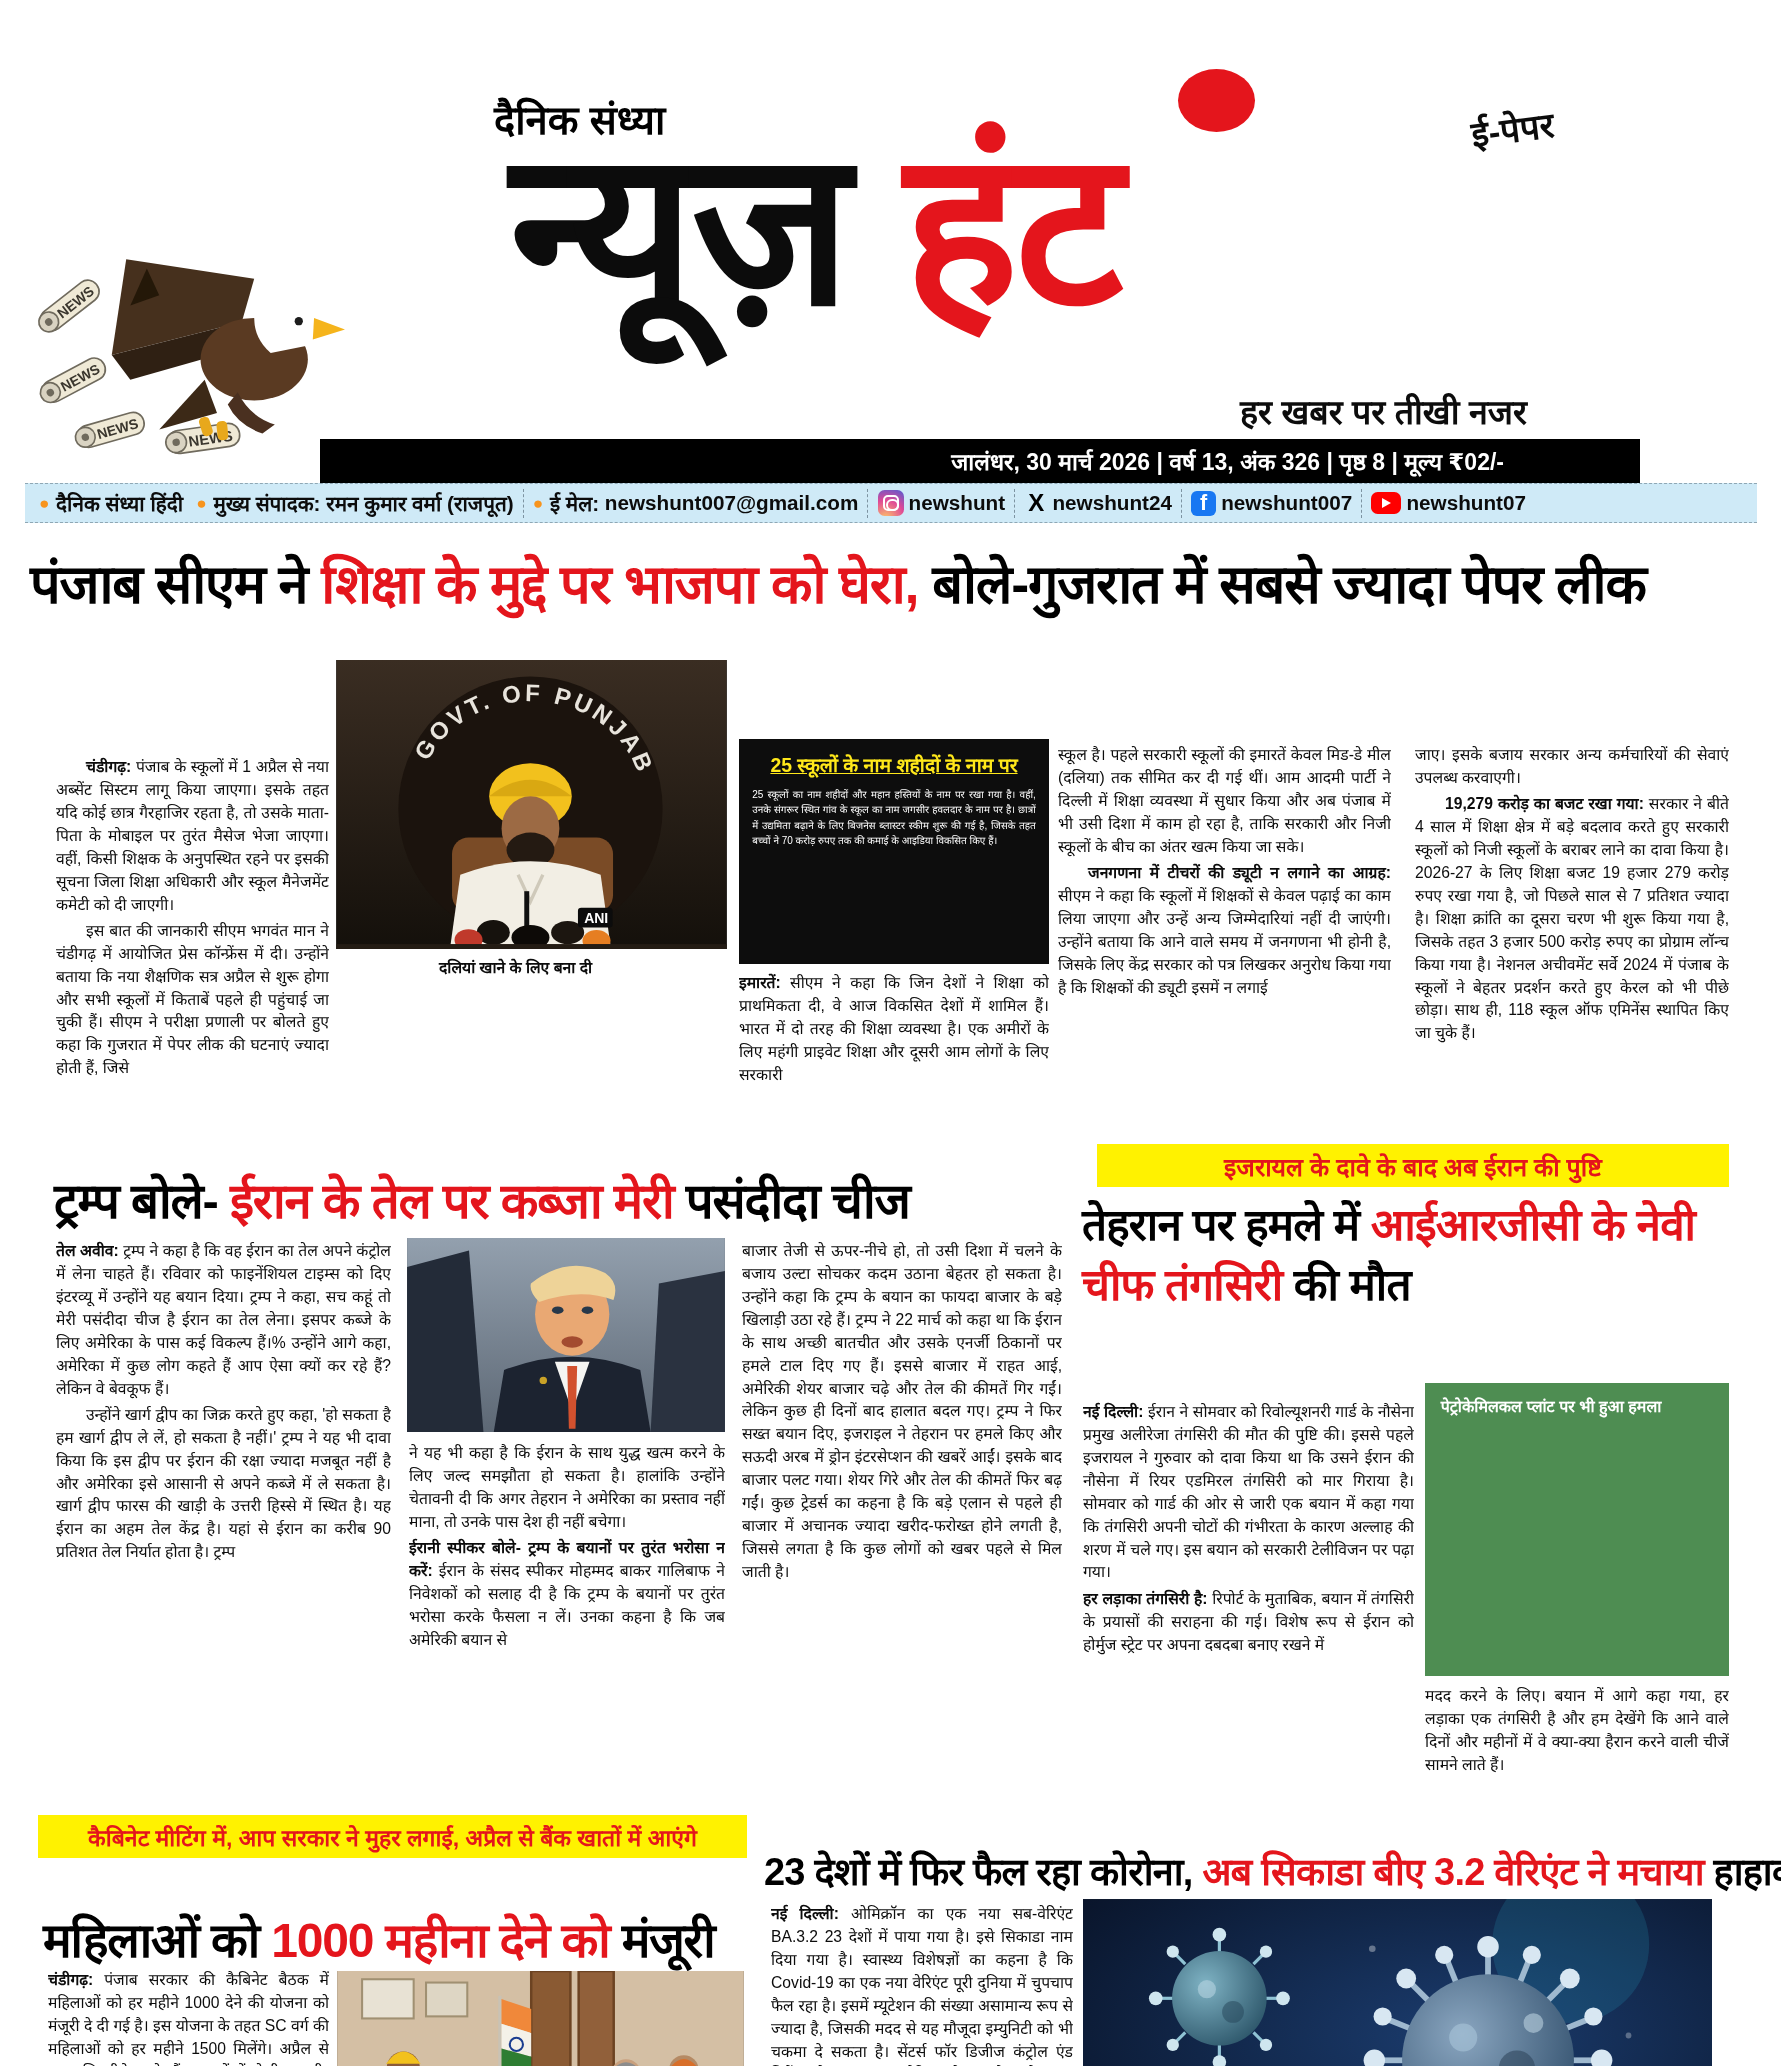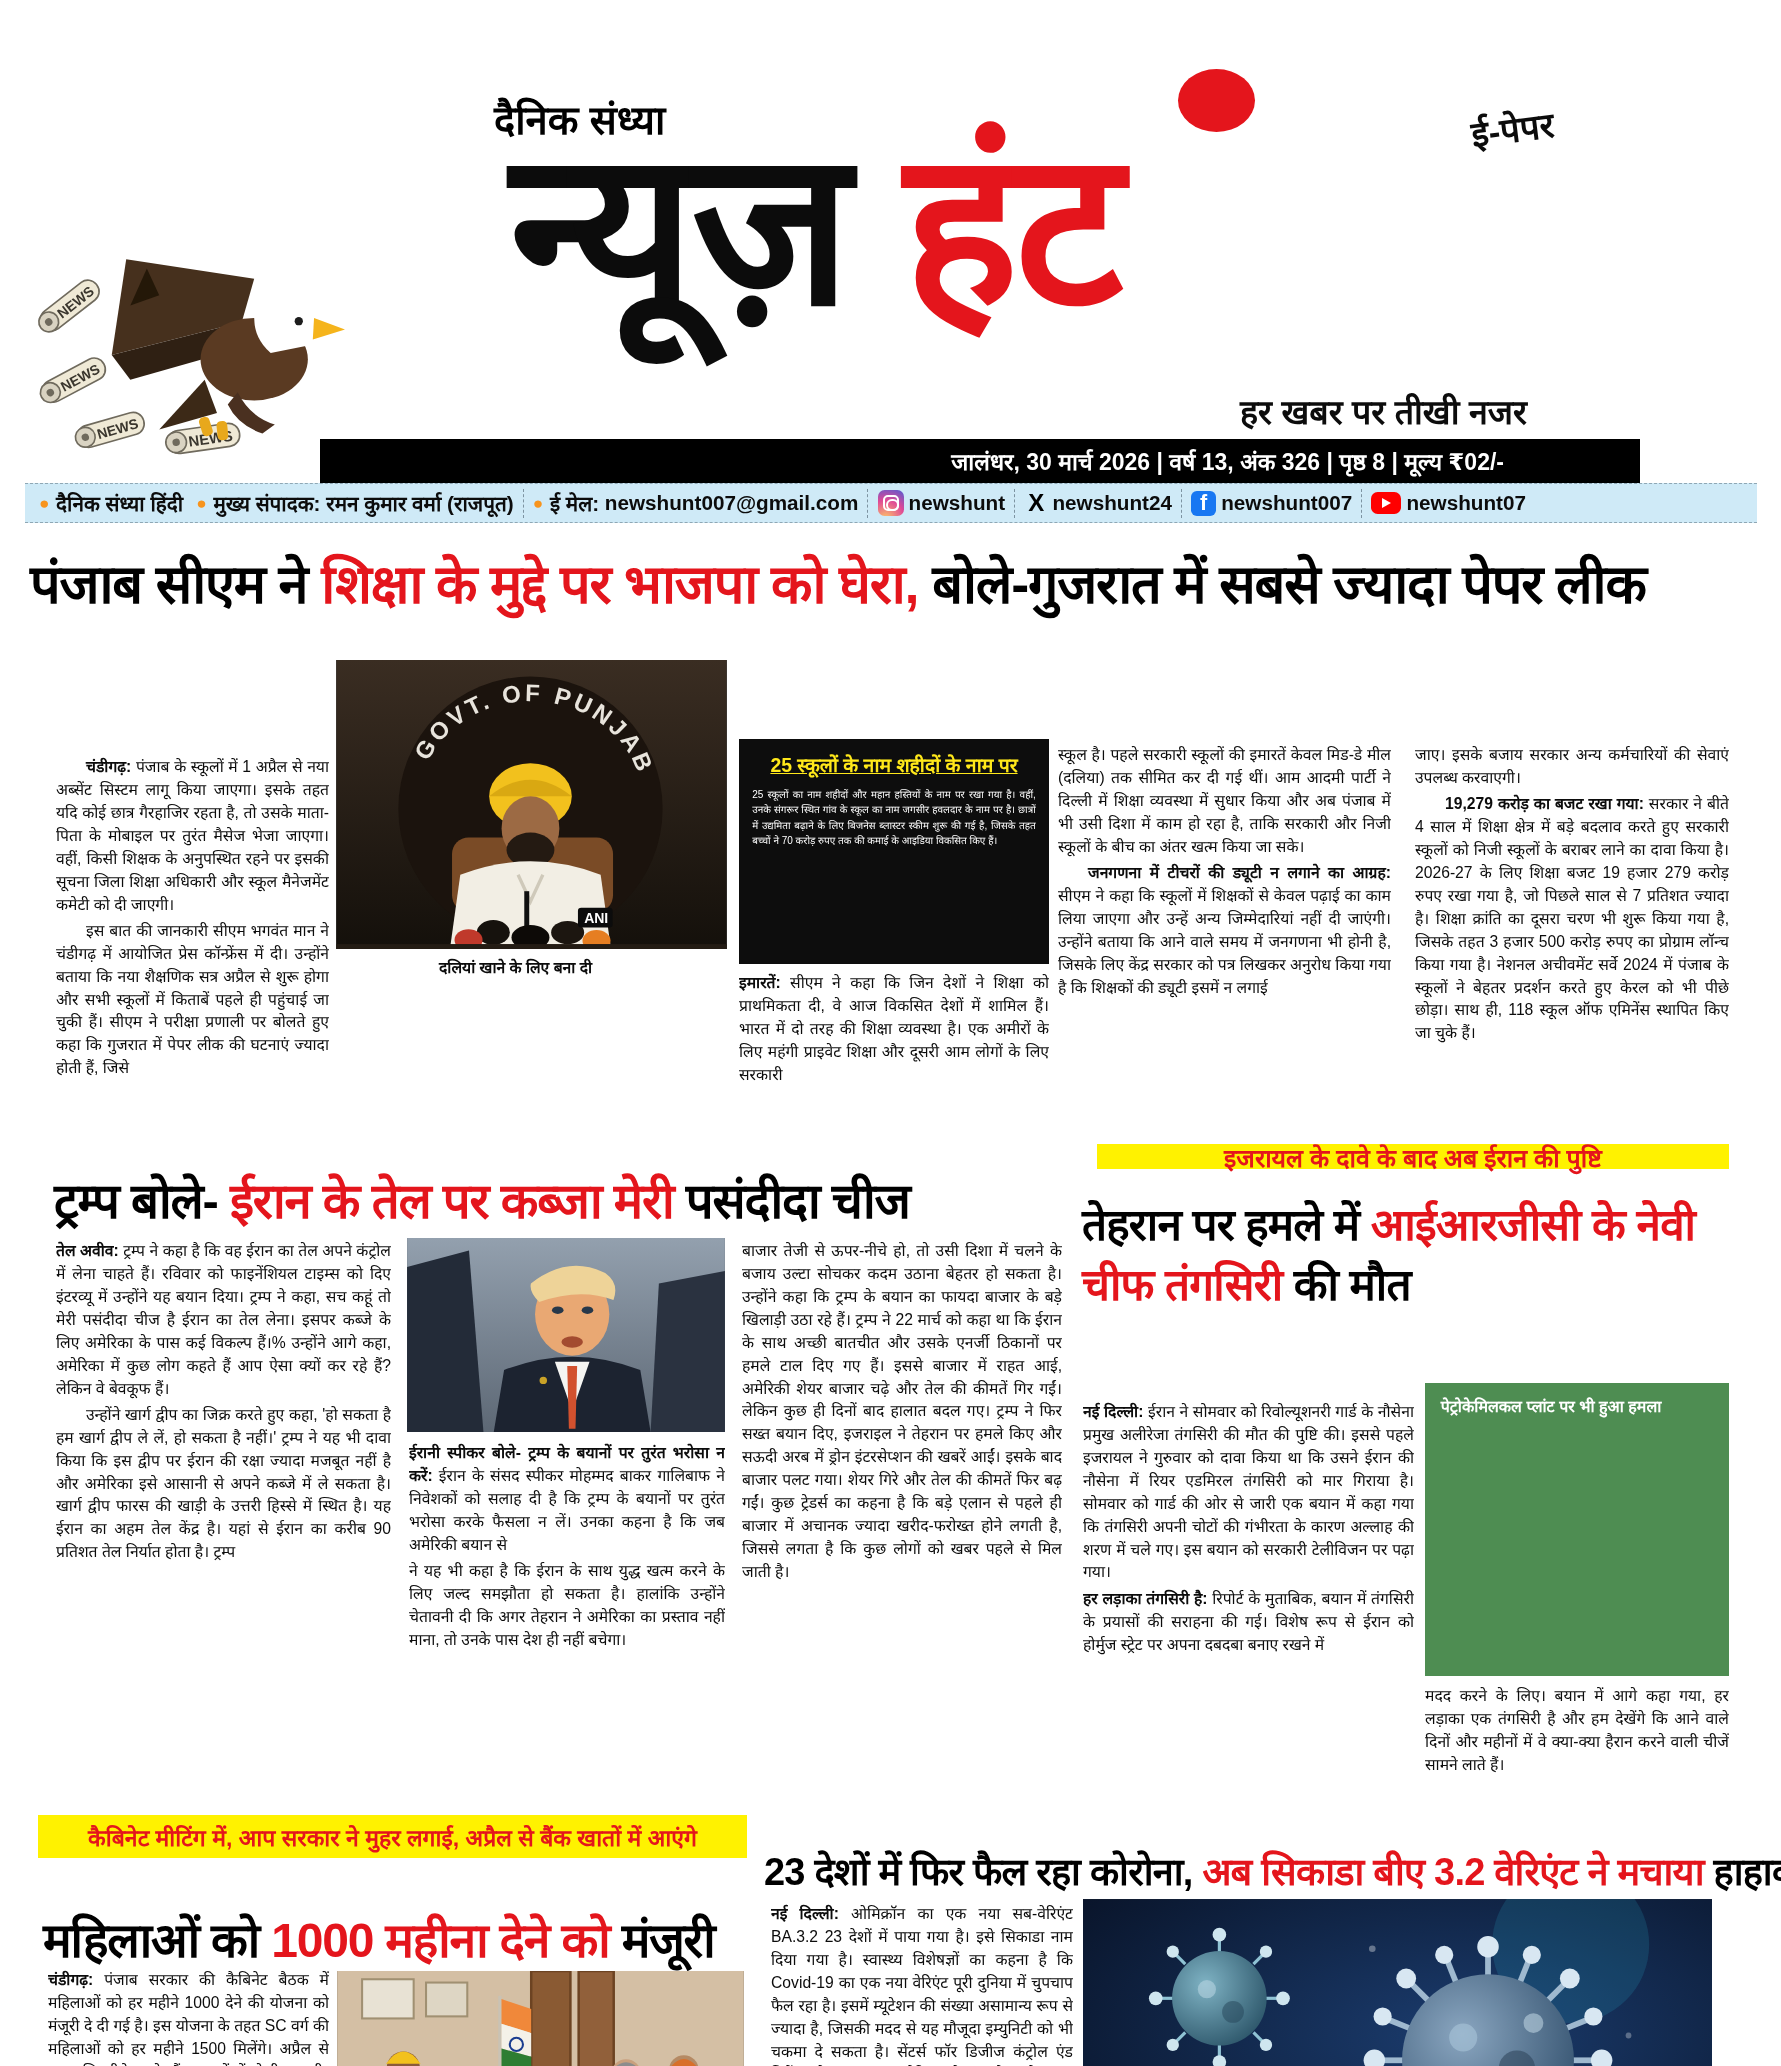--- a/index.html
+++ b/index.html
@@ -239,29 +239,29 @@
       <ellipse cx="437" cy="175" rx="14" ry="9" fill="#27384a"></ellipse>
       <ellipse cx="400" cy="252" rx="26" ry="14" fill="#a34b30"></ellipse>
       <path d="M235,320 Q400,255 565,320 L590,470 L210,470 Z" fill="#1c2330"></path>
       <polygon points="358,300 442,300 400,420" fill="#f5f5f2"></polygon>
       <polygon points="388,310 412,310 408,462 392,462" fill="#d2512e"></polygon>
       <circle cx="330" cy="345" r="9" fill="#c9a227"></circle>
     </svg>
   </div>
 
   <div class="abs col" style="left:409px;top:1442px;width:316px;height:374px;">
+    <p class="noind"><span>ने यह भी कहा है कि ईरान के साथ युद्ध खत्म करने के लिए जल्द समझौता हो सकता है। हालांकि उन्होंने चेतावनी दी कि अगर तेहरान ने अमेरिका का प्रस्ताव नहीं माना, तो उनके पास देश ही नहीं बचेगा।</span></p>
     <p class="noind"><span class="lead-in">ईरानी स्पीकर बोले- ट्रम्प के बयानों पर तुरंत भरोसा न करें:</span> <span>ईरान के संसद स्पीकर मोहम्मद बाकर गालिबाफ ने निवेशकों को सलाह दी है कि ट्रम्प के बयानों पर तुरंत भरोसा करके फैसला न लें। उनका कहना है कि जब अमेरिकी बयान से</span></p>
-    <p class="noind"><span>ने यह भी कहा है कि ईरान के साथ युद्ध खत्म करने के लिए जल्द समझौता हो सकता है। हालांकि उन्होंने चेतावनी दी कि अगर तेहरान ने अमेरिका का प्रस्ताव नहीं माना, तो उनके पास देश ही नहीं बचेगा।</span></p>
   </div>
 
   <div class="abs col" style="left:742px;top:1240px;width:320px;height:576px;">
     <p class="noind"><span>बाजार तेजी से ऊपर-नीचे हो, तो उसी दिशा में चलने के बजाय उल्टा सोचकर कदम उठाना बेहतर हो सकता है। उन्होंने कहा कि ट्रम्प के बयान का फायदा बाजार के बड़े खिलाड़ी उठा रहे हैं। ट्रम्प ने 22 मार्च को कहा था कि ईरान के साथ अच्छी बातचीत और उसके एनर्जी ठिकानों पर हमले टाल दिए गए हैं। इससे बाजार में राहत आई, अमेरिकी शेयर बाजार चढ़े और तेल की कीमतें गिर गईं। लेकिन कुछ ही दिनों बाद हालात बदल गए। ट्रम्प ने फिर सख्त बयान दिए, इजराइल ने तेहरान पर हमले किए और सऊदी अरब में ड्रोन इंटरसेप्शन की खबरें आईं। इसके बाद बाजार पलट गया। शेयर गिरे और तेल की कीमतें फिर बढ़ गईं। कुछ ट्रेडर्स का कहना है कि बड़े एलान से पहले ही बाजार में अचानक ज्यादा खरीद-फरोख्त होने लगती है, जिससे लगता है कि कुछ लोगों को खबर पहले से मिल जाती है।</span></p>
   </div>
 
-  <div class="abs kickbar" style="left:1097px;top:1144px;width:632px;height:25px;font-size:25px;">
+  <div class="abs kickbar" style="left:1097px;top:1144px;width:632px;height:43px;font-size:25px;">
     <span>इजरायल के दावे के बाद अब ईरान की पुष्टि</span>
   </div>
   <div class="abs hl hl3" style="left:1082px;top:1195px;width:648px;height:182px;">
     <span>तेहरान पर हमले में </span><span class="red">आईआरजीसी के नेवी चीफ तंगसिरी</span><span> की मौत</span>
   </div>
 
   <div class="abs col" style="left:1083px;top:1401px;width:331px;height:417px;">
     <p class="noind"><span class="lead-in">नई दिल्ली:</span> <span>ईरान ने सोमवार को रिवोल्यूशनरी गार्ड के नौसेना प्रमुख अलीरेजा तंगसिरी की मौत की पुष्टि की। इससे पहले इजरायल ने गुरुवार को दावा किया था कि उसने ईरान की नौसेना में रियर एडमिरल तंगसिरी को मार गिराया है। सोमवार को गार्ड की ओर से जारी एक बयान में कहा गया कि तंगसिरी अपनी चोटों की गंभीरता के कारण अल्लाह की शरण में चले गए। इस बयान को सरकारी टेलीविजन पर पढ़ा गया।</span></p>
     <p class="noind"><span class="lead-in">हर लड़ाका तंगसिरी है:</span> <span>रिपोर्ट के मुताबिक, बयान में तंगसिरी के प्रयासों की सराहना की गई। विशेष रूप से ईरान को होर्मुज स्ट्रेट पर अपना दबदबा बनाए रखने में</span></p>
   </div>

